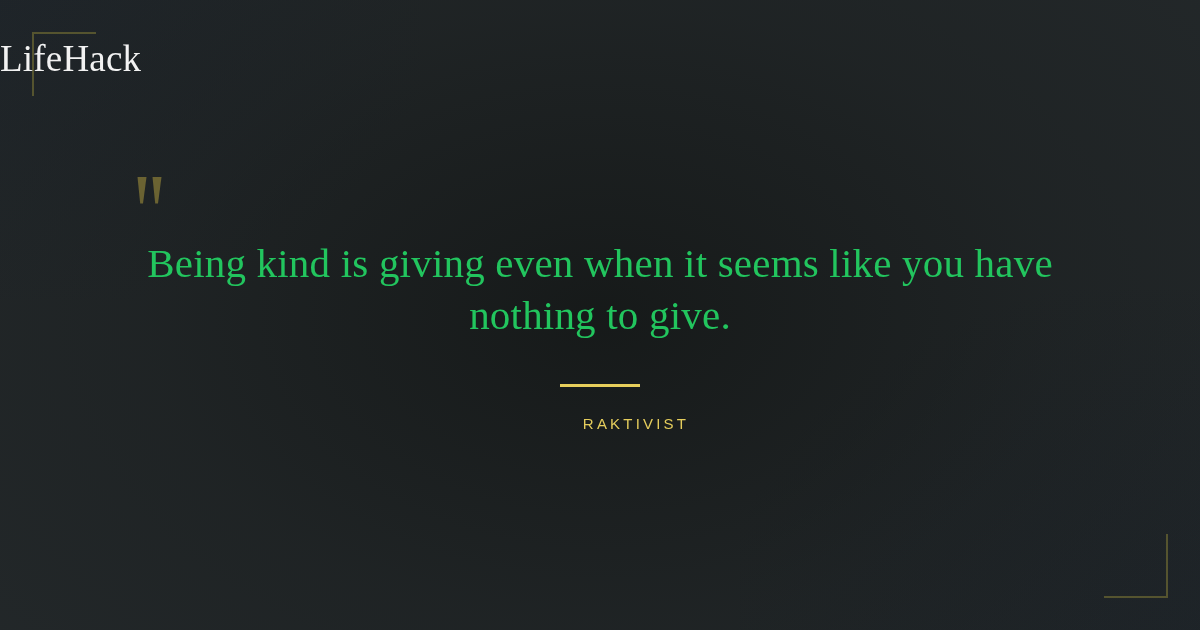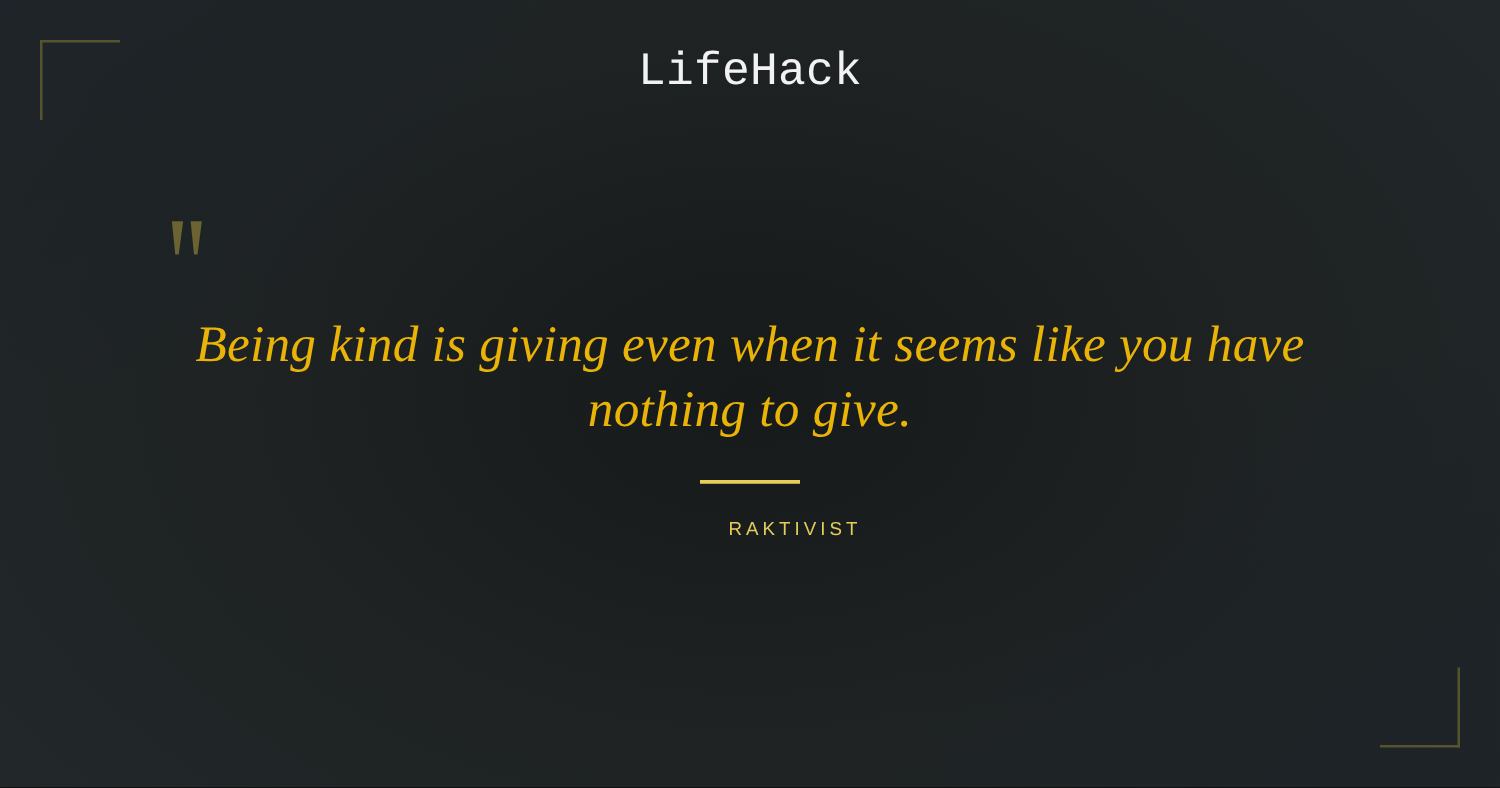--- a/index.html
+++ b/index.html
@@ -68,22 +68,22 @@
     border-right: 2px solid #55542f;
     border-bottom: 2px solid #55542f;
   }
 
   
   .logo {
     position: absolute;
     top: 40px;
     left: 0;
     width: 100%;
-    text-align: center;
-    font-family: Liberation Mono, monospace;
+    text-align: left;
+    font-family: Liberation Serif, serif;
     font-size: 37px;
     line-height: 1;
     color: #f2f2f2;
     letter-spacing: 0.2px;
   }
 
   
   .quote-mark {
     position: absolute;
     left: 134px;
@@ -94,27 +94,26 @@
 
   
   .quote-block {
     position: absolute;
     left: 0;
     top: 238px;
     width: 100%;
     text-align: center;
   }
   .quote-text {
-    margin: 12px auto;
+    margin: 0 auto;
     width: 930px;
     font-family: "Liberation Serif", serif;
-    font-style: italic;
     font-size: 41px;
     line-height: 1.26;
-    color: #eab308;
+    color: #22c55e;
     letter-spacing: 0.2px;
   }
 
   .divider {
     position: absolute;
     left: 50%;
     top: 384px;
     transform: translateX(-50%);
     width: 80px;
     height: 3px;

